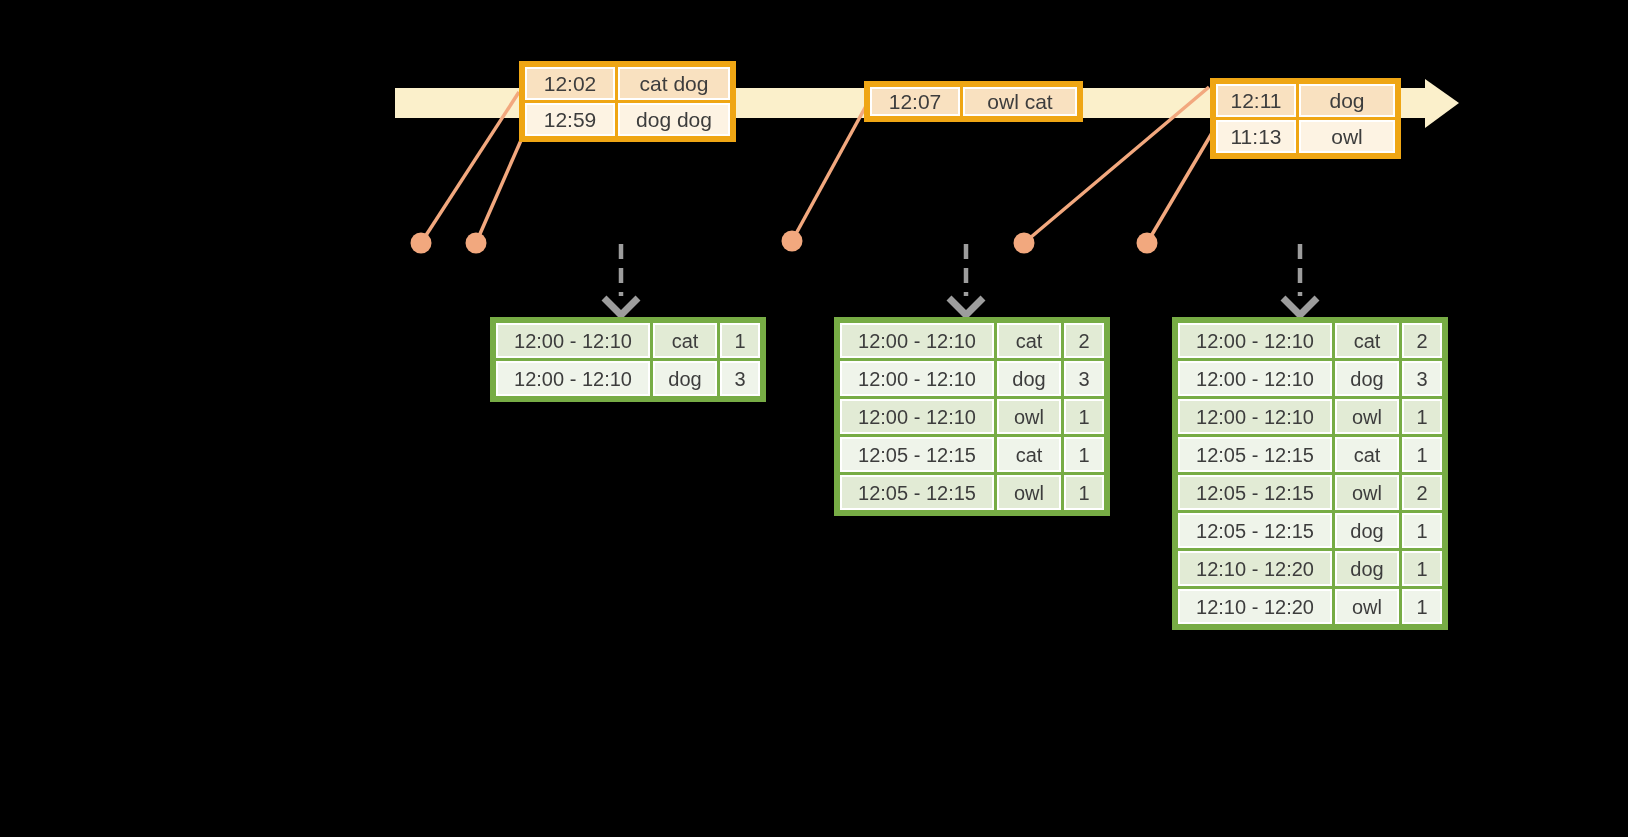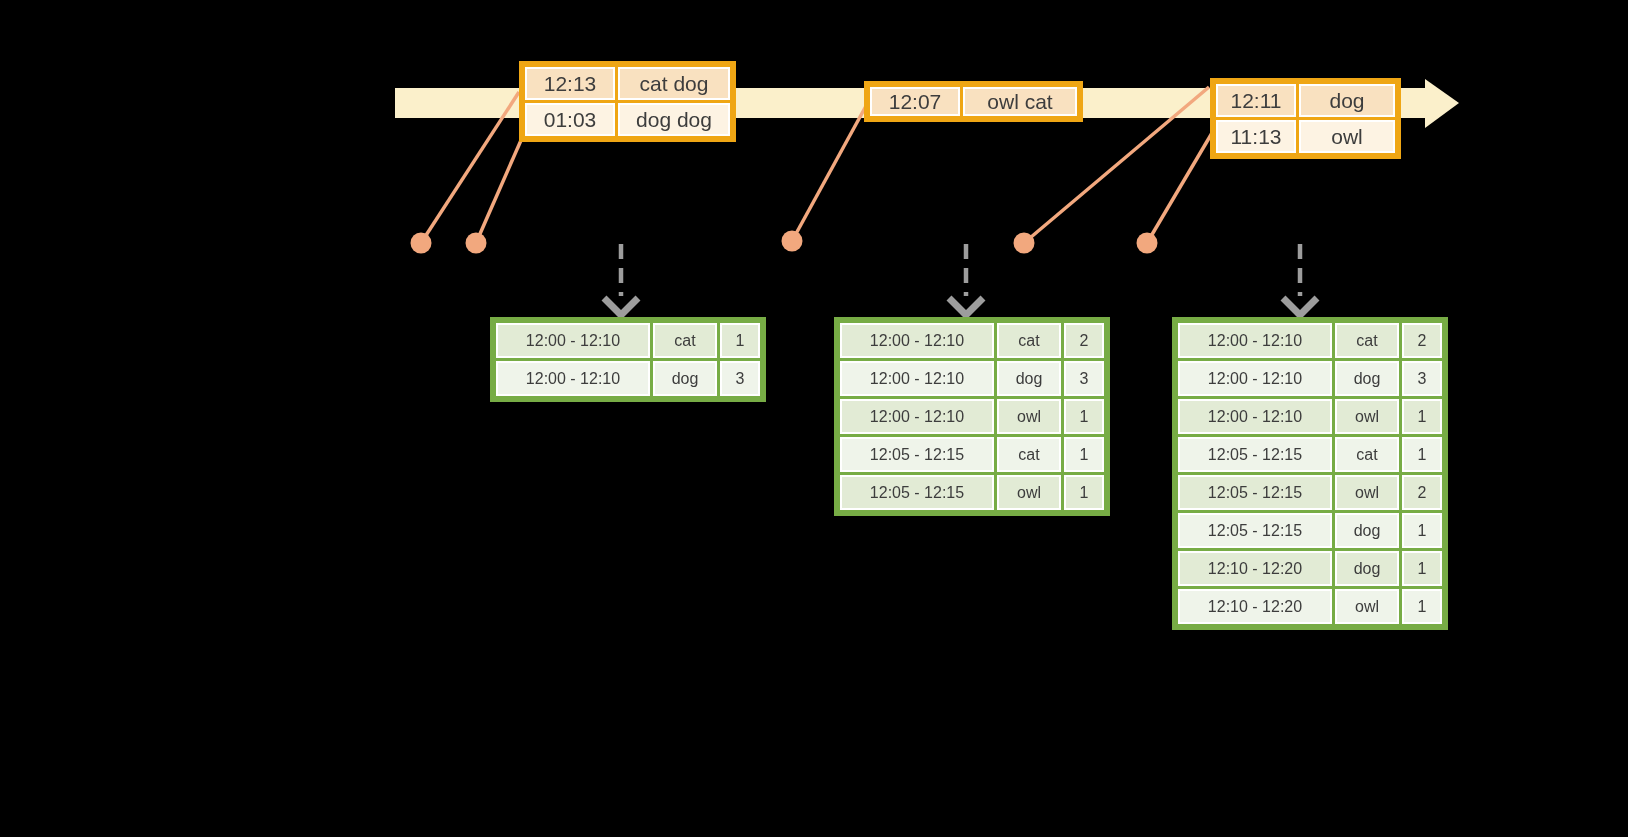--- a/index.html
+++ b/index.html
@@ -40,21 +40,21 @@
   .event-table td.w{width:100px;}
   #event-table-2 td.w{width:102px;margin-left:28px;}
   #event-table-3 td.t{width:68px;}
   #event-table-3 td.w{width:84px;}
   #event-table-1{left:519px;top:61px;}
   #event-table-2{left:864px;top:81px;}
   #event-table-3{left:1210px;top:61px;margin-top:17px;}
 
   
   .result-table{border-spacing:3px;background:var(--green);border:3px solid var(--green);}
-  .result-table td{height:31px;font-size:16px;}
+  .result-table td{height:31px;font-size:20px;}
   .result-table tr:nth-child(odd) td{background:var(--green-dark);}
   .result-table tr:nth-child(even) td{background:var(--green-light);}
   .result-table td.win{width:142px;}
   .result-table td.word{width:52px;}
   .result-table td.cnt{width:28px;}
   #result-table-1{left:490px;top:317px;}
   #result-table-2{left:834px;top:317px;}
   #result-table-3{left:1172px;top:317px;}
 </style>
 </head>
@@ -89,25 +89,25 @@
       <line x1="966" y1="244" x2="966" y2="296" stroke-width="4.5" stroke-dasharray="15 9"></line>
       <polyline points="949,298 966,315 983,298" stroke-width="7"></polyline>
       <line x1="1300" y1="244" x2="1300" y2="296" stroke-width="4.5" stroke-dasharray="15 9"></line>
       <polyline points="1283,298 1300,315 1317,298" stroke-width="7"></polyline>
     </g>
   </svg>
 
   <table class="event-table" id="event-table-1">
     <tbody>
         <tr>
-      <td class="t">12:13</td>
+      <td class="t">12:02</td>
       <td class="w">cat dog</td>
     </tr>
     <tr>
-      <td class="t">01:03</td>
+      <td class="t">12:59</td>
       <td class="w">dog dog</td>
     </tr>
   </tbody>
     </table>
 
   <table class="event-table single" id="event-table-2">
     <tbody>
         <tr>
       <td class="t">12:07</td>
       <td class="w">owl cat</td>

